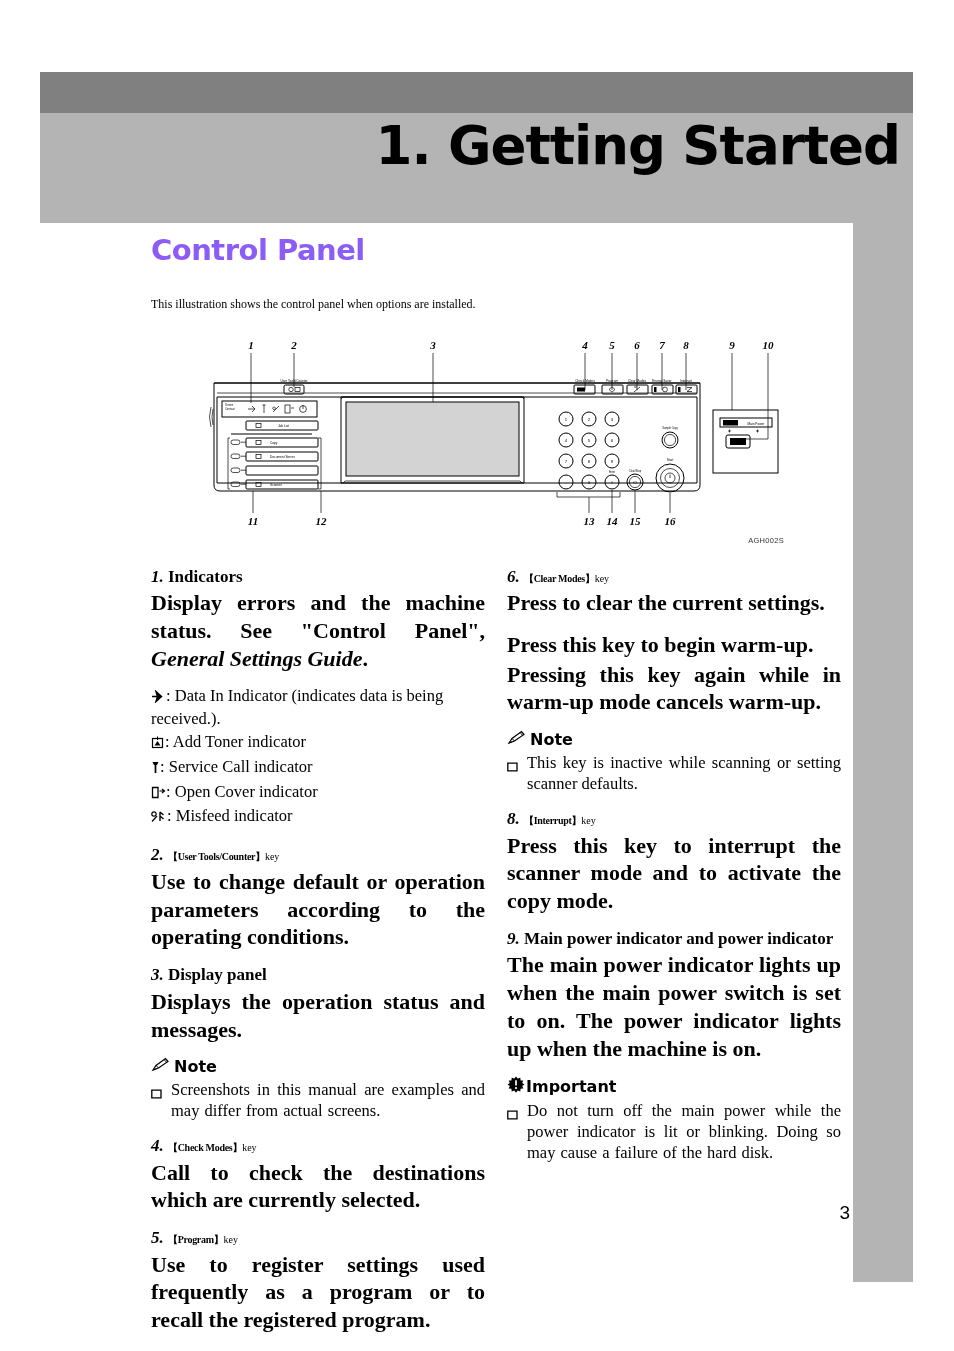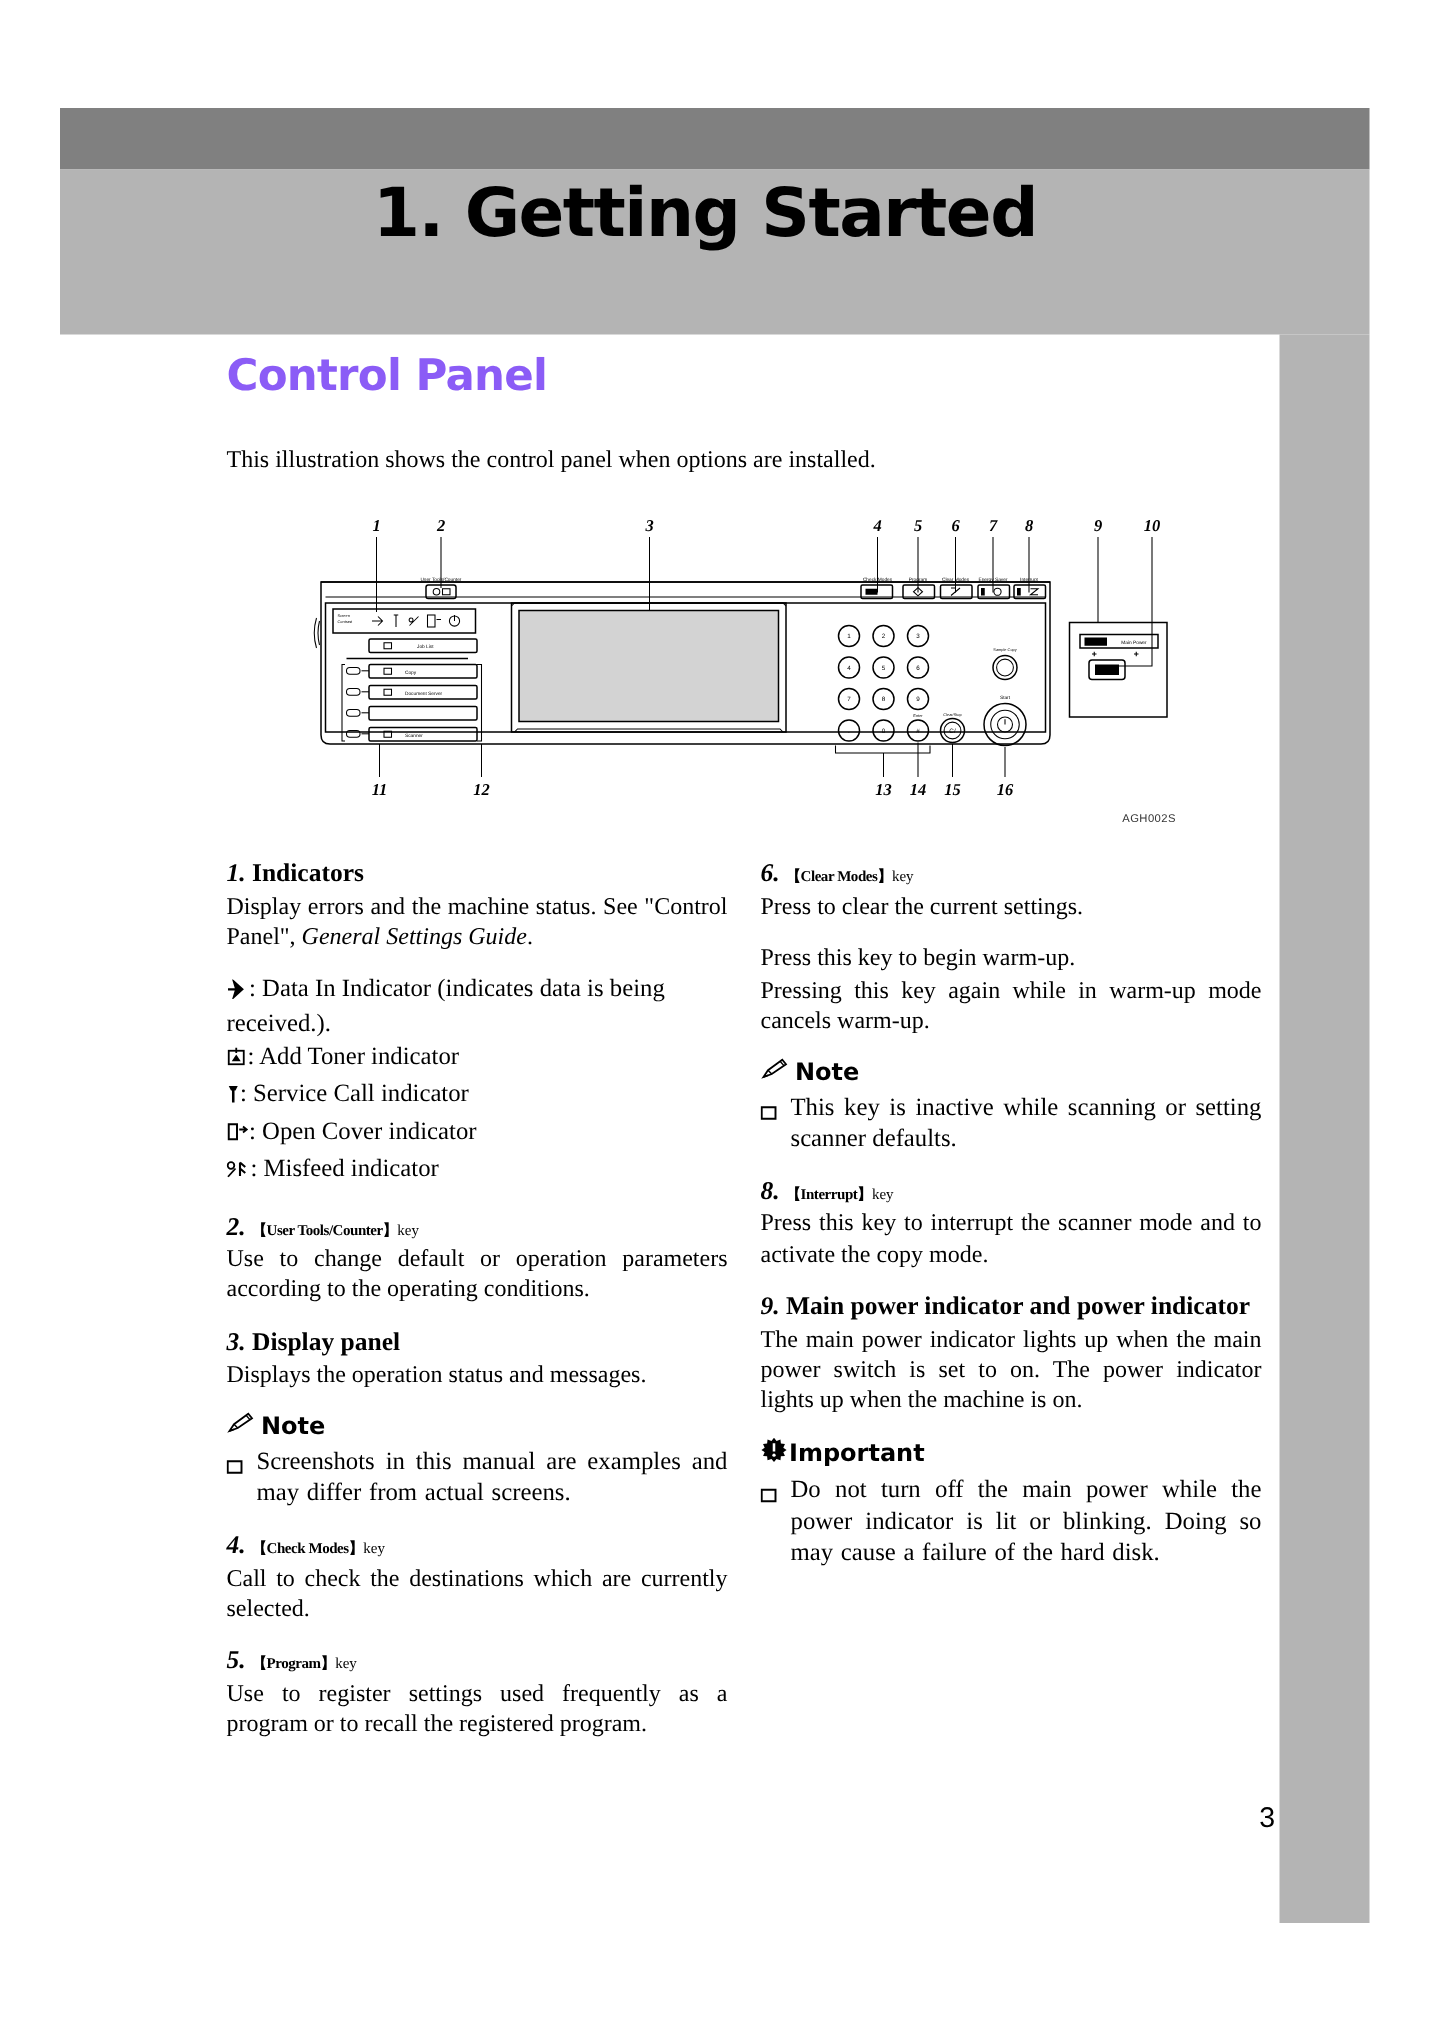--- a/index.html
+++ b/index.html
@@ -34,24 +34,24 @@
     position: absolute;
     left: 853px; top: 223px;
     width: 60px; height: 1059px;
     background: #b4b4b4;
   }
 
   .chapter-title {
     position: absolute;
     left: 40px; top: 113px;
     width: 860px;
-    text-align: center;
+    text-align: right;
     font-family: "DejaVu Sans", sans-serif;
     font-weight: bold;
-    font-size: 45px;
+    font-size: 53px;
     letter-spacing: -1px;
     line-height: 1;
     color: #000;
     padding-top: 6px;
     box-sizing: border-box;
   }
 
   
   #content {
     position: absolute;
@@ -64,21 +64,21 @@
     font-weight: bold;
     font-size: 29px;
     letter-spacing: -0.5px;
     color: #8b5cf6;
     margin: 0 0 32px 0;
     line-height: 1;
   }
 
   .intro {
     font-family: "Liberation Serif", serif;
-    font-size: 16px;
+    font-size: 12px;
     line-height: 1.3;
     margin: 0 0 22px 0;
   }
 
   
   .figure-wrap {
     position: relative;
     width: 576px;
     height: 208px;
     margin: 0 auto 24px auto;
@@ -121,24 +121,25 @@
   }
   h3.item .keysuffix {
     font-family: "Liberation Serif", serif;
     font-weight: normal;
     font-size: 10px;
     text-align: center;
   }
 
   p.body {
     font-family: "Liberation Serif", serif;
-    font-size: 16px;
+    font-size: 22px;
     line-height: 1.26;
     margin: 0 0 14px 0;
     text-align: justify;
+    font-weight: bold;
   }
   p.body.tight { margin-bottom: 2px; }
   p.body em { font-style: italic; }
 
   .indicator-line {
     font-family: "Liberation Serif", serif;
     font-size: 16.5px;
     line-height: 1.26;
     margin: 0 0 2px 0;
     display: block;

